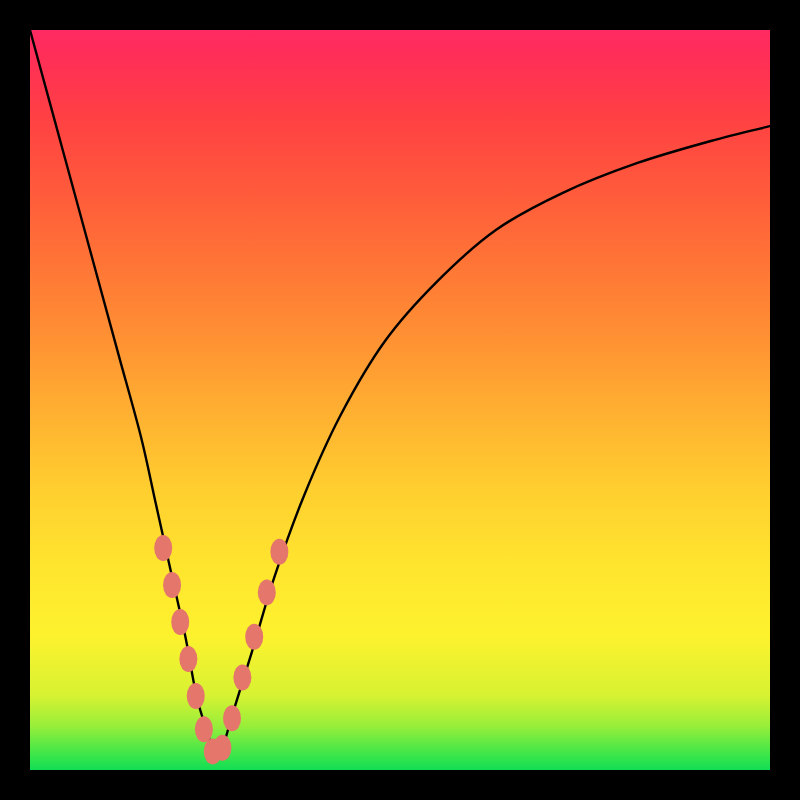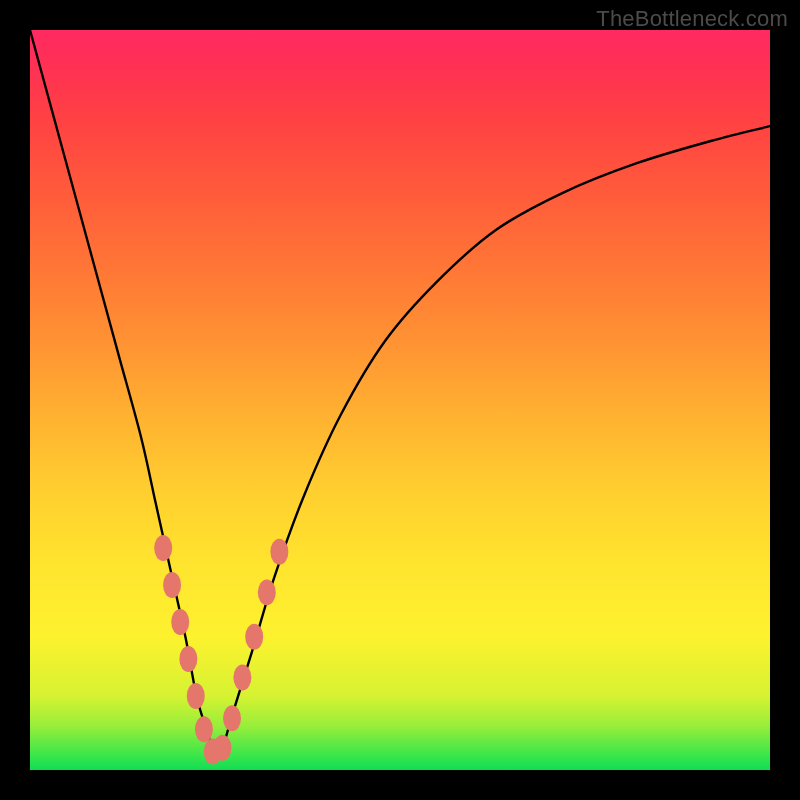--- a/index.html
+++ b/index.html
@@ -67,21 +67,20 @@
     stroke-linecap: round;
   }
   .bead {
     fill: #e5766b;
   }
 </style>
 </head>
 <body>
 
 <div class="frame">
-  <div class="watermark">TheBottleneck.com</div>
 
   <div class="plot-area">
     <svg class="curve" viewBox="0 0 740 740">
       <path id="curve-path" class="curve-path" d="M 0 0 C 3.6999999999999997 13.566666666666663, 14.8 54.26666666666665, 22.2 81.39999999999998 C 29.599999999999998 108.5333333333333, 37 135.66666666666663, 44.4 162.79999999999995 C 51.8 189.93333333333328, 59.199999999999996 217.06666666666666, 66.6 244.2 C 74 271.3333333333333, 81.39999999999999 298.46666666666664, 88.8 325.59999999999997 C 96.2 352.7333333333333, 104.83333333333333 382.3333333333333, 111 407 C 117.16666666666667 431.6666666666667, 120.86666666666667 451.40000000000003, 125.80000000000001 473.6 C 130.73333333333335 495.8, 135.66666666666666 518, 140.6 540.2 C 145.53333333333333 562.4000000000001, 151.08333333333334 585.8333333333333, 155.4 606.8 C 159.71666666666667 627.7666666666667, 162.8 649.9666666666667, 166.5 666 C 170.2 682.0333333333333, 174.51666666666665 693.1333333333333, 177.6 703 C 180.68333333333334 712.8666666666667, 182.53333333333333 722.7333333333333, 185 725.2 C 187.46666666666667 727.6666666666667, 189.31666666666666 725.1999999999999, 192.4 717.8 C 195.48333333333335 710.4, 198.5666666666667 696.8333333333333, 203.50000000000003 680.8 C 208.43333333333337 664.7666666666667, 215.21666666666667 643.8, 222 621.6 C 228.78333333333333 599.4000000000001, 235.5666666666667 573.5, 244.20000000000002 547.6 C 252.83333333333334 521.7, 262.7 493.3333333333333, 273.8 466.2 C 284.90000000000003 439.06666666666666, 297.23333333333335 410.7, 310.8 384.8 C 324.3666666666667 358.90000000000003, 339.16666666666663 333, 355.2 310.8 C 371.23333333333335 288.6, 388.50000000000006 270.09999999999997, 407.00000000000006 251.59999999999997 C 425.50000000000006 233.09999999999997, 445.23333333333335 214.60000000000008, 466.2 199.80000000000007 C 487.16666666666663 185.00000000000006, 509.3666666666666 173.89999999999995, 532.8 162.79999999999995 C 556.2333333333332 151.69999999999996, 582.1333333333332 141.83333333333337, 606.8 133.20000000000005 C 631.4666666666667 124.56666666666672, 658.6 117.16666666666667, 680.8000000000001 111 C 703.0000000000001 104.83333333333333, 730.1333333333333 98.6666666666667, 740 96.20000000000005"></path>
       <g id="beads">
           <ellipse cx="133.2" cy="518" rx="9" ry="13" class="bead" fill="#e5766b"></ellipse>
           <ellipse cx="142.08" cy="555" rx="9" ry="13" class="bead" fill="#e5766b"></ellipse>
           <ellipse cx="150.22" cy="592" rx="9" ry="13" class="bead" fill="#e5766b"></ellipse>
           <ellipse cx="158.35999999999999" cy="629" rx="9" ry="13" class="bead" fill="#e5766b"></ellipse>
           <ellipse cx="165.76" cy="666" rx="9" ry="13" class="bead" fill="#e5766b"></ellipse>

